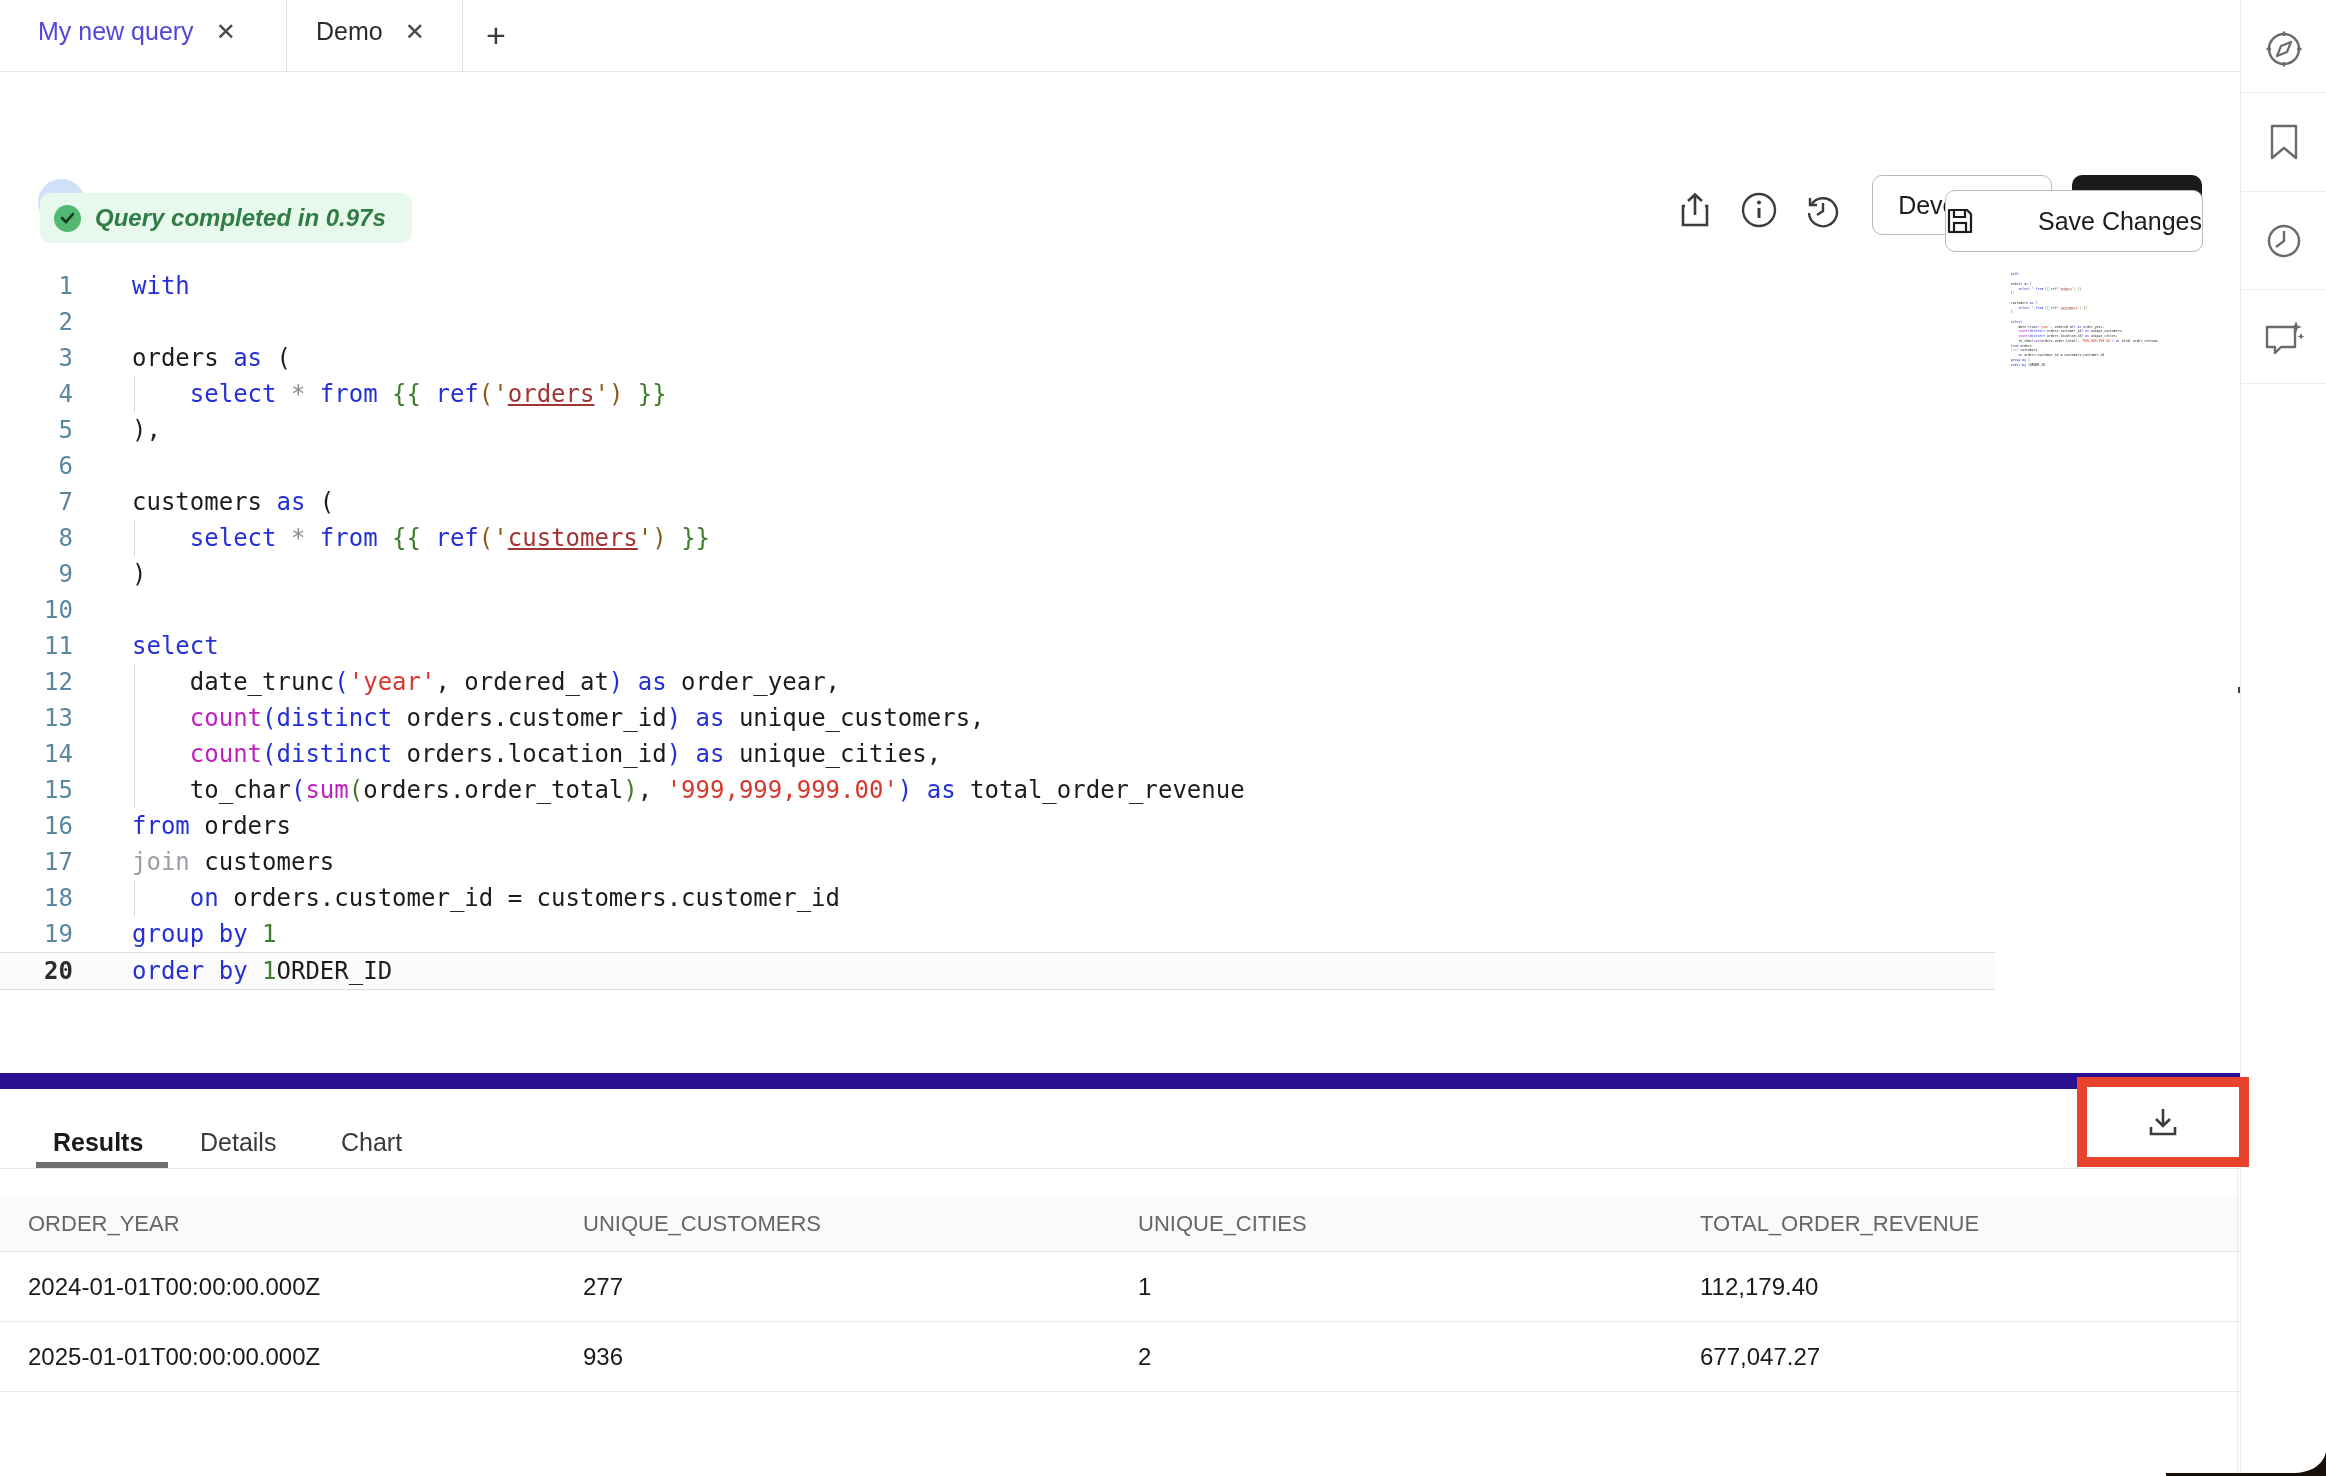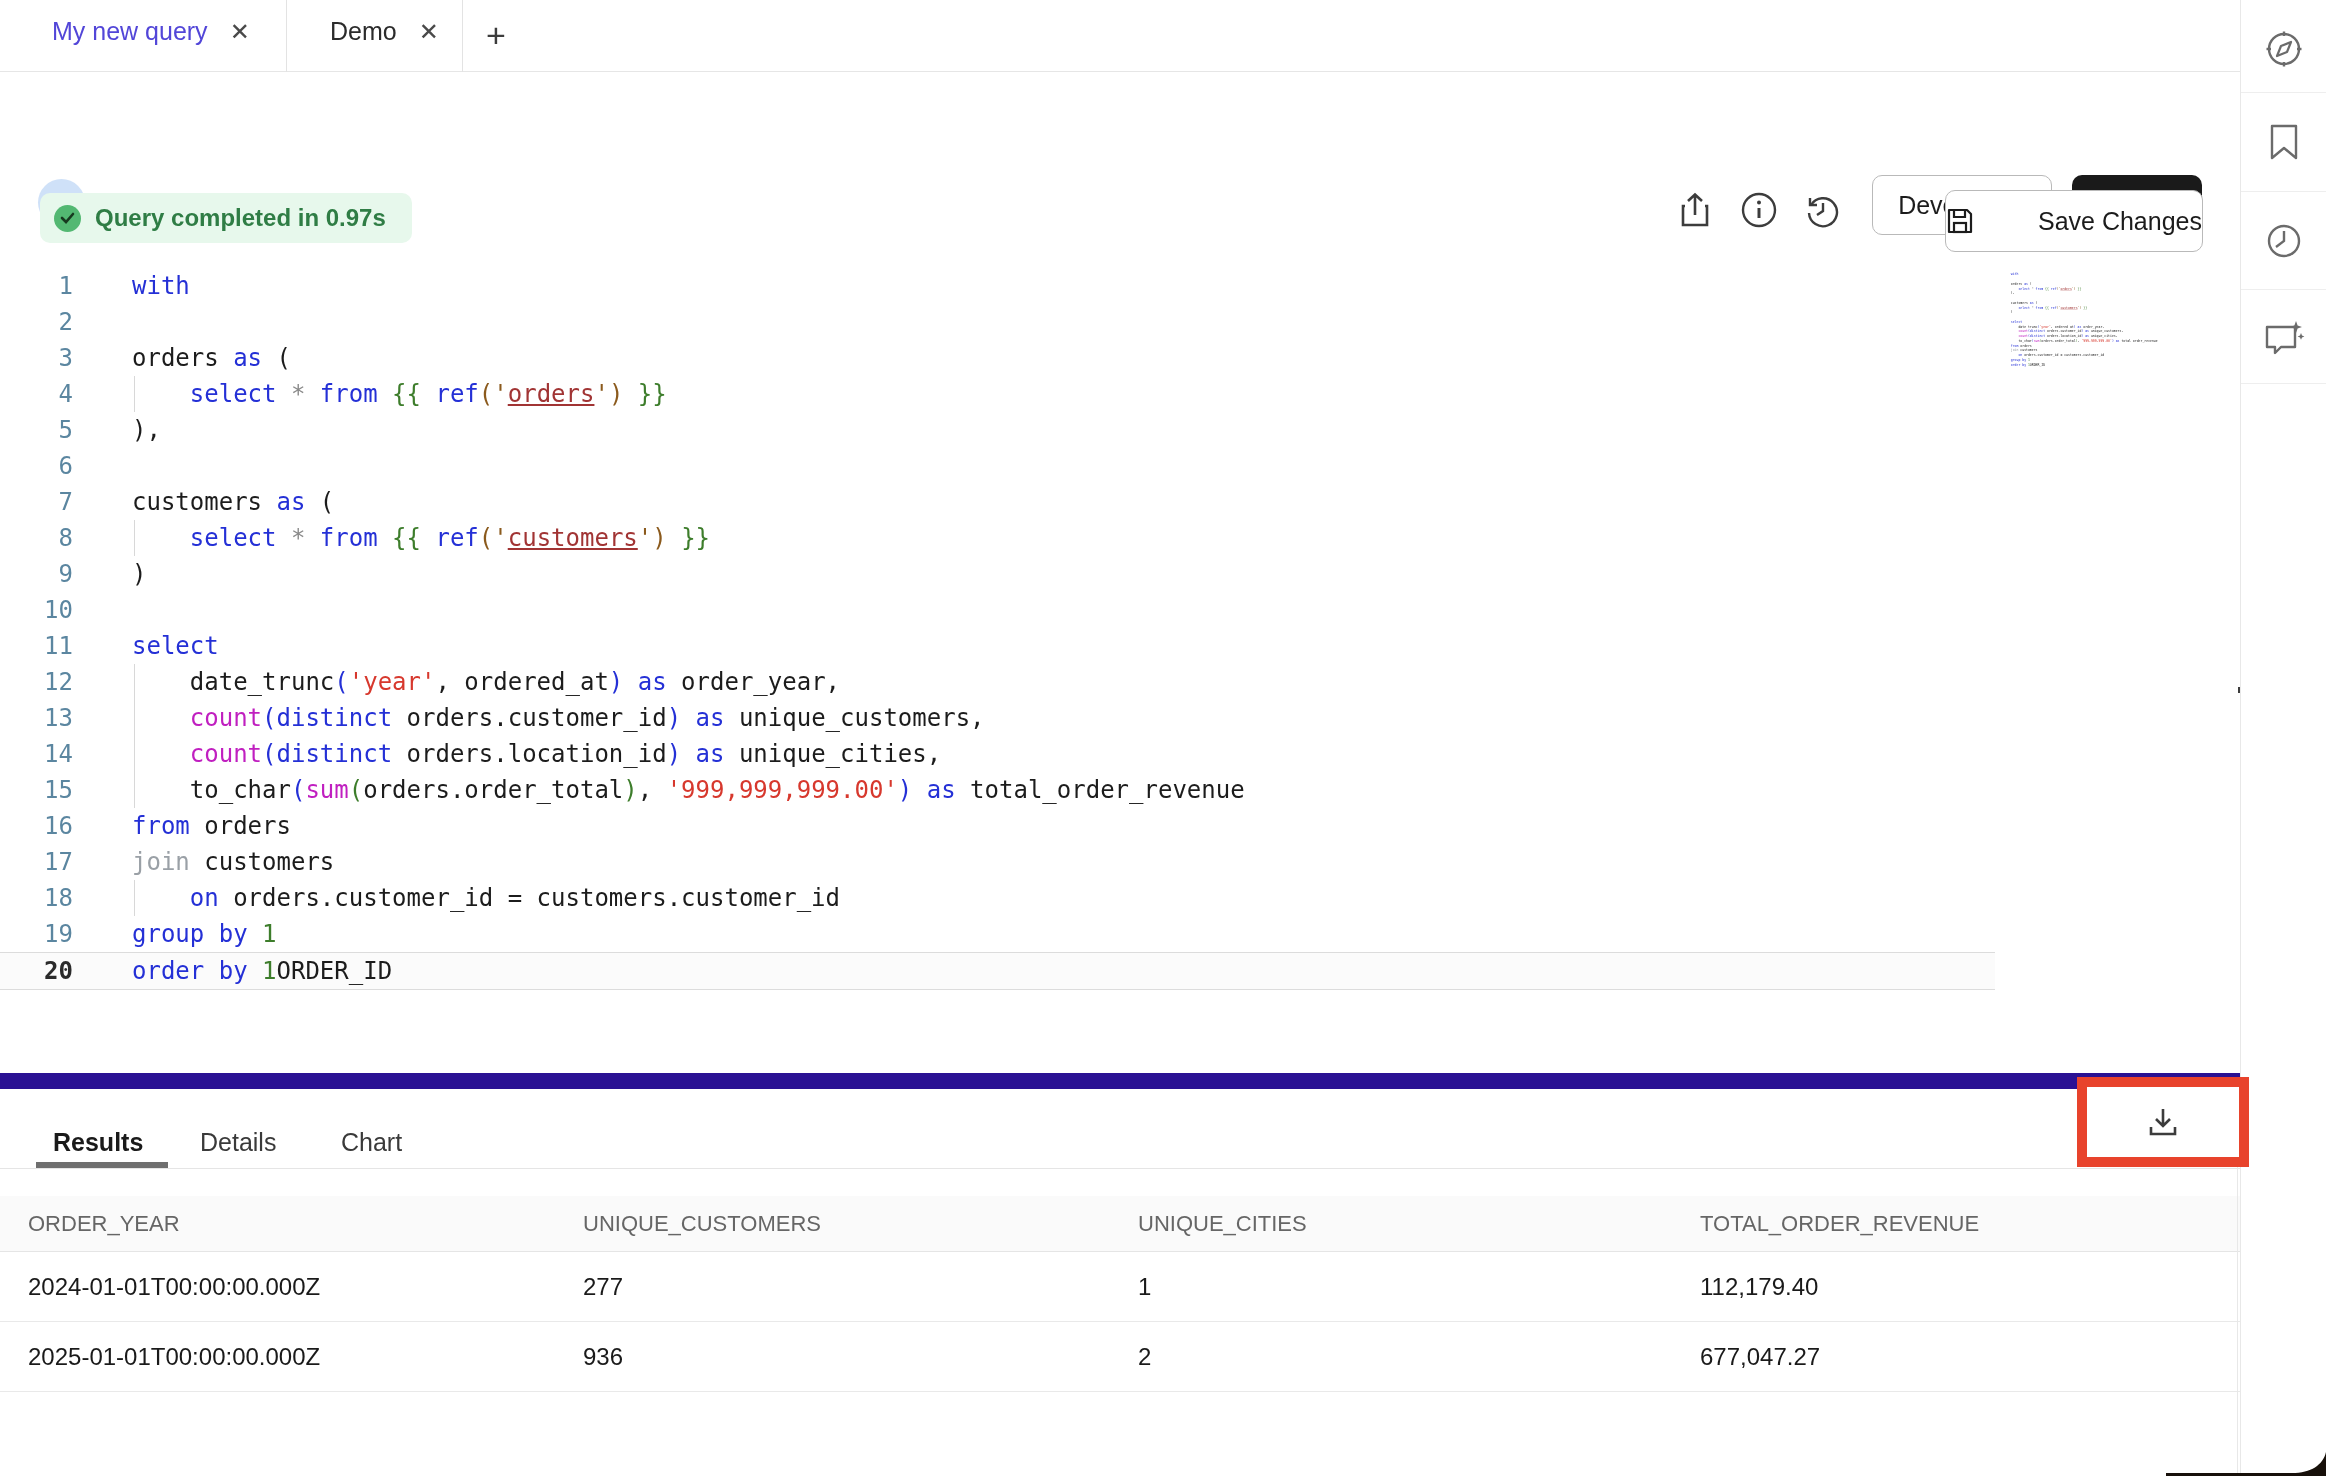--- a/index.html
+++ b/index.html
@@ -1,38 +1,38 @@
 <!DOCTYPE html>
 <html><head>
 <meta charset="utf-8">
 <style>
   * { margin:0; padding:0; box-sizing:border-box; }
   html,body { width:2326px; height:1476px; background:#ffffff; font-family:"Liberation Sans", sans-serif; }
   .app { position:relative; width:2326px; height:1476px; overflow:hidden; background:#fff; }
 
   
   .tabstrip { position:absolute; left:0; top:0; width:2240px; height:72px; border-bottom:1px solid #e6e6e6; background:#fff; }
-  .tab { position:absolute; top:0; height:63px; display:flex; align-items:center; font-size:25px;margin-left:14px; }
+  .tab { position:absolute; top:0; height:63px; display:flex; align-items:center; font-size:25px; }
   .tab .x { margin-left:22px; color:#4a4a4a; font-size:24px; cursor:pointer; }
   .tab-sep { position:absolute; top:0; height:72px; width:1px; background:#e3e3e3; }
   .tab1 { left:0; width:286px; padding-left:38px; color:#5246d8; }
   .tab2 { left:286px; width:176px; padding-left:30px; color:#2b2b2b; }
   .plus-btn { position:absolute; left:478px; top:18px; width:36px; height:36px; color:#3c3c3c; font-size:34px; line-height:34px; text-align:center; cursor:pointer; }
 
   
   .header { position:absolute; left:0; top:72px; width:2240px; height:98px; background:#fff; }
   .avatar { position:absolute; left:38px; top:107px; width:47px; height:47px; border-radius:50%; background:#cfe1f8; color:#1c3e7e; font-weight:bold; font-size:20px; display:flex; align-items:center; justify-content:center; }
   .page-title { position:absolute; left:104px; top:118px; font-size:25px; color:#1c1c1c; }
   .hicon { position:absolute; top:116px; width:44px; height:44px; display:flex; align-items:center; justify-content:center; cursor:pointer; }
   .btn { position:absolute; top:103px; height:60px; border-radius:10px; display:flex; align-items:center; justify-content:center; font-size:25px; cursor:pointer; }
   .develop-btn { left:1872px; width:180px; border:1px solid #b9b9b9; background:#fff; color:#1c1c1c; gap:16px; }
   .run-btn { left:2072px; width:130px; background:#1a1a1a; color:#fff; gap:12px; }
 
   
-  .badge { position:absolute; left:40px; top:193px; height:50px; background:#e7f8ec; border-radius:10px; display:flex; align-items:center; padding:0 26px 0 14px; gap:14px; }
+  .badge { position:absolute; left:40px; top:193px; height:50px; background:#e7f8ec; border-radius:10px; display:flex; align-items:center; padding:0 26px 0 14px; gap:14px;font-style:italic; }
   .badge-circle { width:27px; height:27px; border-radius:50%; background:#53b872; display:flex; align-items:center; justify-content:center; }
   .badge-text { color:#2f7d45; font-size:24px; font-weight:bold; }
   .save-btn { position:absolute; left:1945px; top:190px; width:258px; height:62px; border:1px solid #b9b9b9; border-radius:10px; background:#fff; display:flex; align-items:center; justify-content:space-between; gap:14px; font-size:25px; color:#1c1c1c; cursor:pointer; }
 
   
   .editor { position:absolute; left:0; top:268px; width:2240px; }
   .line { position:relative; display:flex; height:36px; line-height:36px; font-family:"DejaVu Sans Mono", monospace; font-size:24px; white-space:pre; }
   .line .ln { flex:none; width:73px; text-align:right; color:#5b86a0; }
   .line .lc { margin-left:59px; position:relative; }
   .line.active { background:#fbfbfb; border-top:1px solid #dcdcdc; border-bottom:1px solid #dcdcdc; height:38px; width:1995px; }

